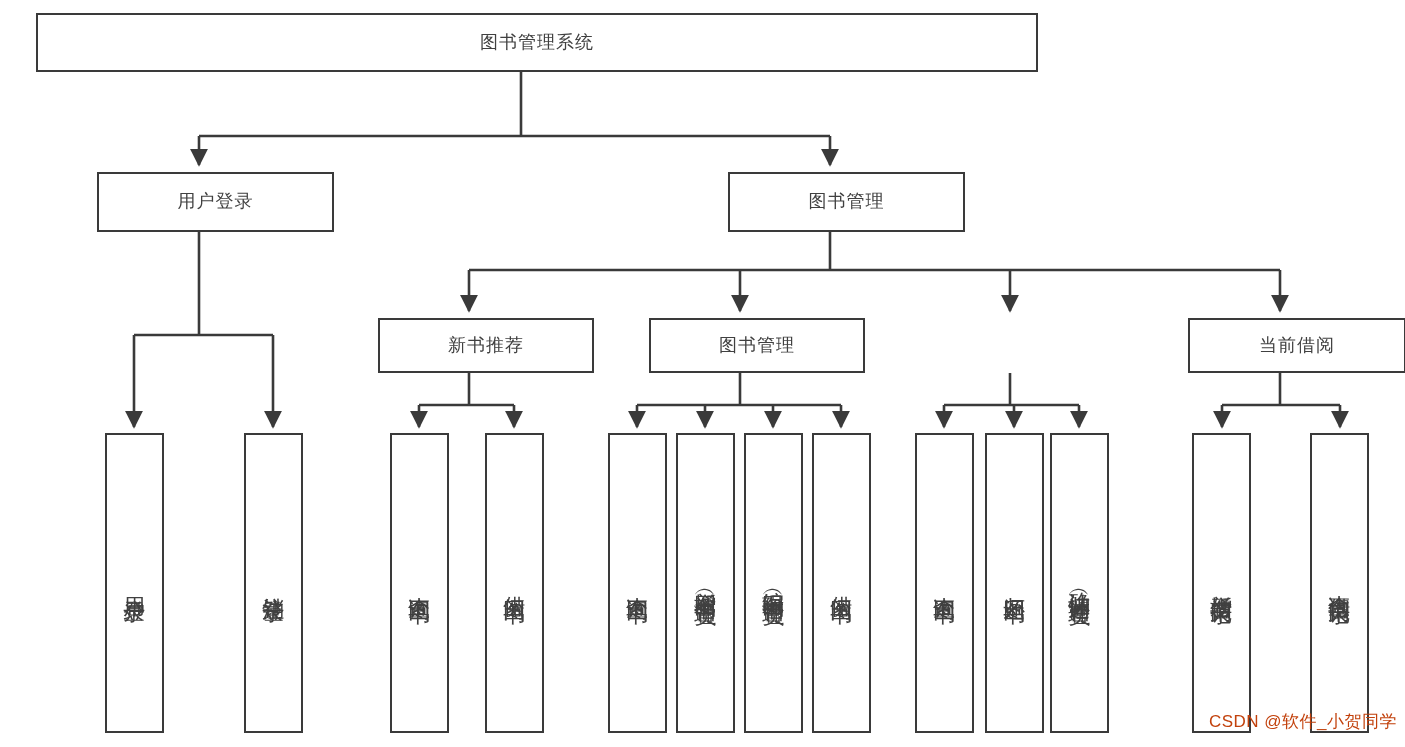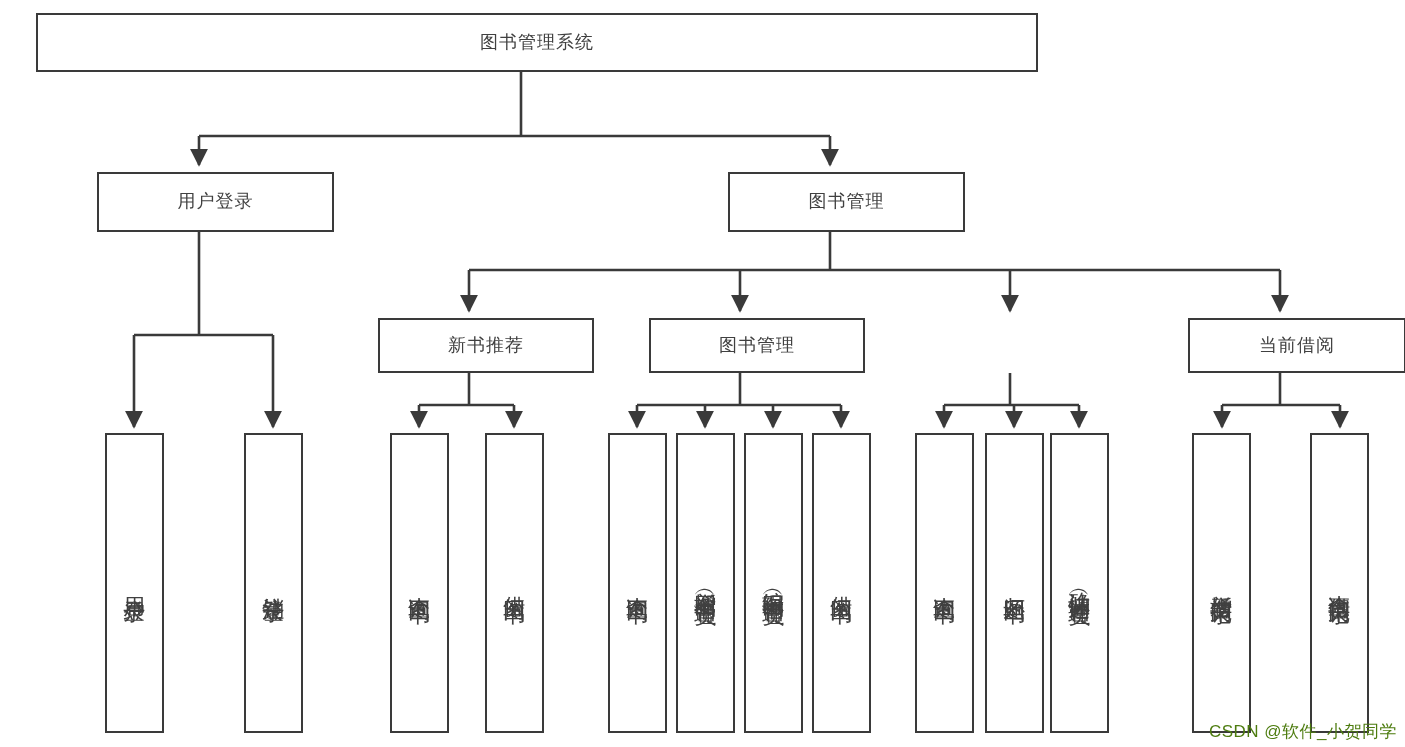--- a/index.html
+++ b/index.html
@@ -56,23 +56,23 @@
     text-align: center;
   }
   .node-v .vtext {
     writing-mode: vertical-rl;
     text-orientation: upright;
     display: block;
   }
   #watermark {
     position: absolute;
     right: 8px;
-    bottom: 4px;
+    bottom: 14px;
     font-size: 17px;
-    color: #4d7c0f;
+    color: #c2410c;
     letter-spacing: 0.5px;
     z-index: 3;
     white-space: nowrap;
     font-family: "Liberation Sans", "DejaVu Sans", sans-serif;
   }
 </style>
 </head>
 <body>
 
 <div id="diagram-root">

